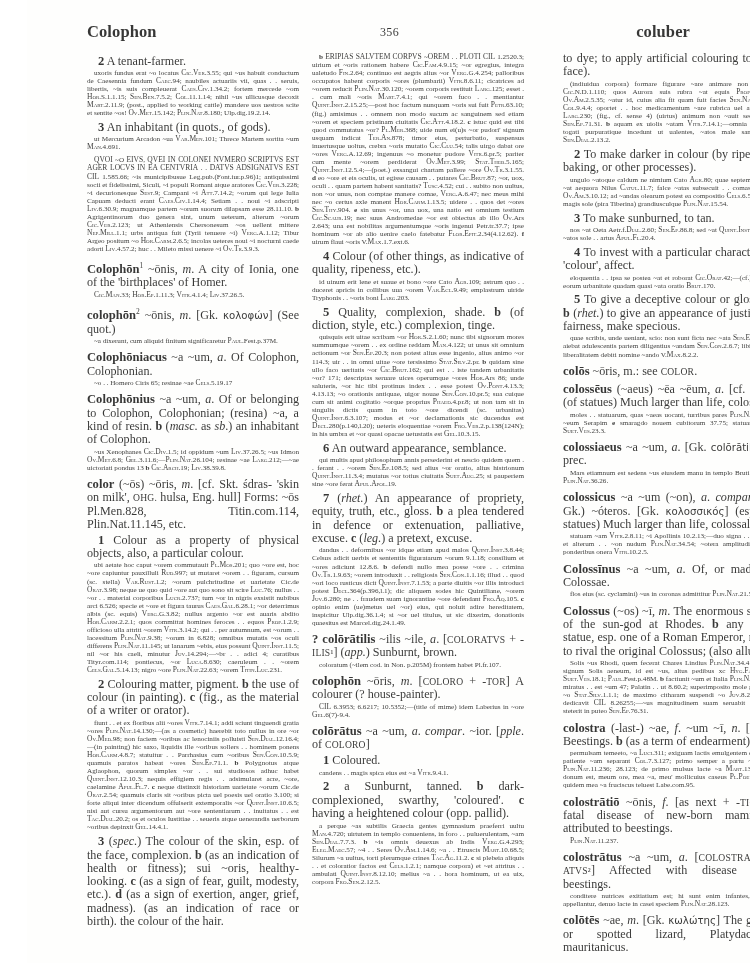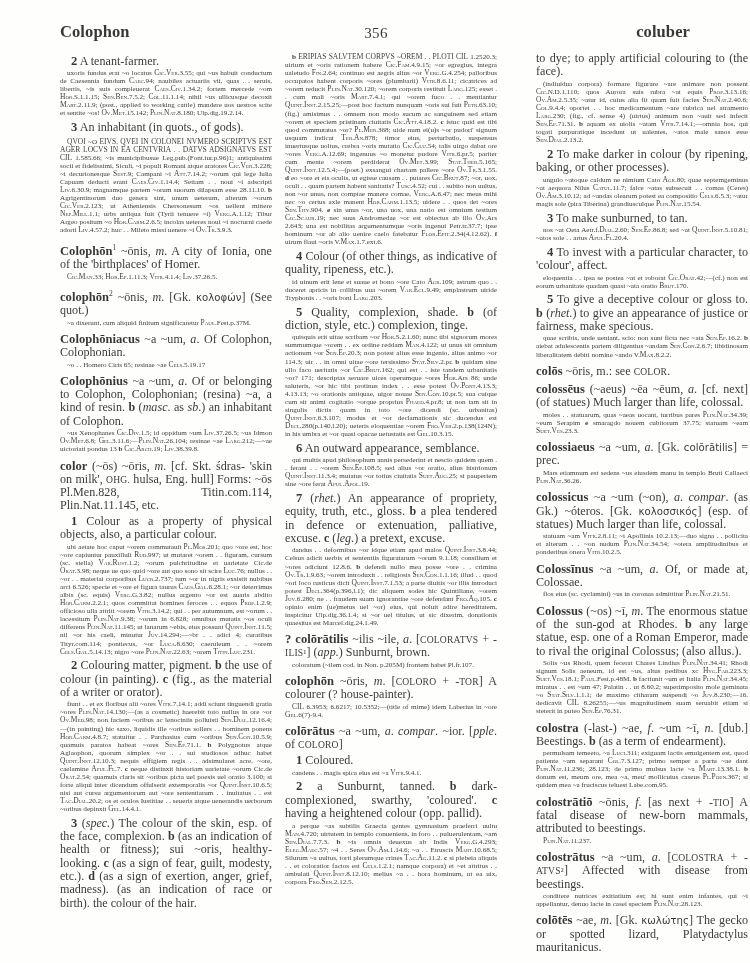--- a/index.html
+++ b/index.html
@@ -3,28 +3,28 @@
 <meta charset="utf-8">
 <title>Latin Dictionary Page 356</title>
 <style>
   html,body{margin:0;padding:0;background:#ffffff;}
   body{
     width:750px;height:963px;overflow:hidden;position:relative;
     font-family:"Liberation Serif","DejaVu Serif",serif;
     color:#000;
     -webkit-font-smoothing:none;
   }
-  .page{position:absolute;inset:0;padding:8px;}
+  .page{position:absolute;inset:0;padding:8px;margin-left:27px;}
 
   
   .runhead{
     position:absolute;left:60px;right:46px;top:22px;height:22px;
   }
   .runhead .rh-left{position:absolute;left:0;top:0;font-weight:bold;font-size:16.5px;letter-spacing:.1px;}
-  .runhead .rh-page{position:absolute;left:0;right:12px;top:3px;text-align:center;font-size:15px;letter-spacing:.3px;}
+  .runhead .rh-page{position:absolute;left:0;right:12px;top:3px;text-align:center;font-size:12px;letter-spacing:.3px;}
   .runhead .rh-right{position:absolute;right:14px;top:0;font-weight:bold;font-size:16.5px;letter-spacing:.1px;}
 
   
   .cols{position:absolute;left:60px;top:52px;width:670px;height:900px;}
   .col{position:absolute;top:0;width:212px;height:900px;overflow:hidden;}
   .col1{left:0;}
   .col2{left:225px;}
   .col3{left:476px;}
 
   
@@ -73,20 +73,21 @@
     <span class="rh-right">coluber</span>
   </div>
 
   <div class="cols">
     <div class="col col1">
         <div class="gap-s"></div>
         <p class="d ind"><span class="num">2</span> A tenant-farmer.</p>
         <p class="c ind">uxoris fundus erat ~o locatus <span class="sc">Cic</span>.<span class="sc">Ver</span>.3.55; qui ~us habuit conductum de Caesennia fundum <span class="sc">Caec</span>.94; naubiles actuariis vii, quas . . seruis, libertis, ~is suis compleuerat <span class="sc">Caes</span>.<span class="sc">Civ</span>.1.34.2; fortem mercede ~om <span class="sc">Hor</span>.S.1.1.15; <span class="sc">Sen</span>.<span class="sc">Ben</span>.7.5.2; <span class="sc">Col</span>.11.1.14; nihil ~us ullicusque decoxit <span class="sc">Mart</span>.2.11.9; (post., applied to working cattle) mandere uos uestros scite et sentite ~os! <span class="sc">Ov</span>.<span class="sc">Met</span>.15.142; <span class="sc">Plin</span>.<span class="sc">Nat</span>.8.180; Ulp.dig.19.2.14.</p>
         <div class="gap-s"></div>
         <p class="d ind"><span class="num">3</span> An inhabitant (in quots., of gods).</p>
+        <p class="c ind">ut Mercurium Arcadon ~ua <span class="sc">Var</span>.<span class="sc">Men</span>.101; Threce Martem sortita ~um <span class="sc">Man</span>.4.691.</p>
         <div class="gap-s"></div>
         <p class="c ind"><span class="sc">QVOI</span> ~O <span class="sc">EIVS</span>, <span class="sc">QVEI IN COLONEI NVMERO SCRIPTVS EST AGER LOCVS IN EA CENTVRIA</span> . . <span class="sc">DATVS ADSIGNATVS EST CIL</span> 1.585.66; ~is municipibusue Leg.pub.(Font.iur.p.96)1; antiquissimi socii et fidelissimi, Siculi, ~i populi Romani atque aratores <span class="sc">Cic</span>.<span class="sc">Ver</span>.3.228; ~i decurionesque <span class="sc">Sest</span>.9; Campani ~i <span class="sc">Att</span>.7.14.2; ~orum qui lege Iulia Capuam deducti erant <span class="sc">Caes</span>.<span class="sc">Civ</span>.1.14.4; Setiam . . noui ~i adscripti <span class="sc">Liv</span>.6.30.9; magnamque partem ~orum suorum dilapsam esse 28.11.10. <span class="numc">b</span> Agrigentinorum duo genera sint, unum ueterum, alterum ~orum <span class="sc">Cic</span>.<span class="sc">Ver</span>.2.123; ut Atheniensis Chersonesum ~os uellent mittere <span class="sc">Nep</span>.<span class="sc">Mill</span>.1.1; urbs antiqua fuit (Tyrii tenuere ~i) <span class="sc">Verg</span>.A.1.12; Tibur Argeo positum ~o <span class="sc">Hor</span>.<span class="sc">Carm</span>.2.6.5; incolas ueteres noui ~i nocturni caede adorti <span class="sc">Liv</span>.4.57.2; huc . . Mileto missi uenere ~i <span class="sc">Ov</span>.<span class="sc">Tr</span>.3.9.3.</p>
         <div class="gap"></div>
         <p class="d"><span class="hw">Colophōn</span><span class="sup">1</span> ~ōnis, <span class="it">m</span>. A city of Ionia, one of the 'birthplaces' of Homer.</p>
         <p class="c ind"><span class="sc">Cic</span>.<span class="sc">Man</span>.33; <span class="sc">Hor</span>.<span class="sc">Ep</span>.1.11.3; <span class="sc">Vitr</span>.4.1.4; <span class="sc">Liv</span>.37.26.5.</p>
         <div class="gap"></div>
         <p class="d"><span class="hw">colophōn</span><span class="sup">2</span> ~ōnis, <span class="it">m</span>. [Gk. <span class="gkd"><span class="gkd">κολοφών</span></span>] (See quot.)</p>
         <p class="c ind">~a dixerunt, cum aliquid finitum significaretur <span class="sc">Paul</span>.Fest.p.37M.</p>
         <div class="gap"></div>
         <p class="d"><span class="hw">Colophōniacus</span> ~a ~um, <span class="it">a</span>. Of Colophon, Colophonian.</p>

